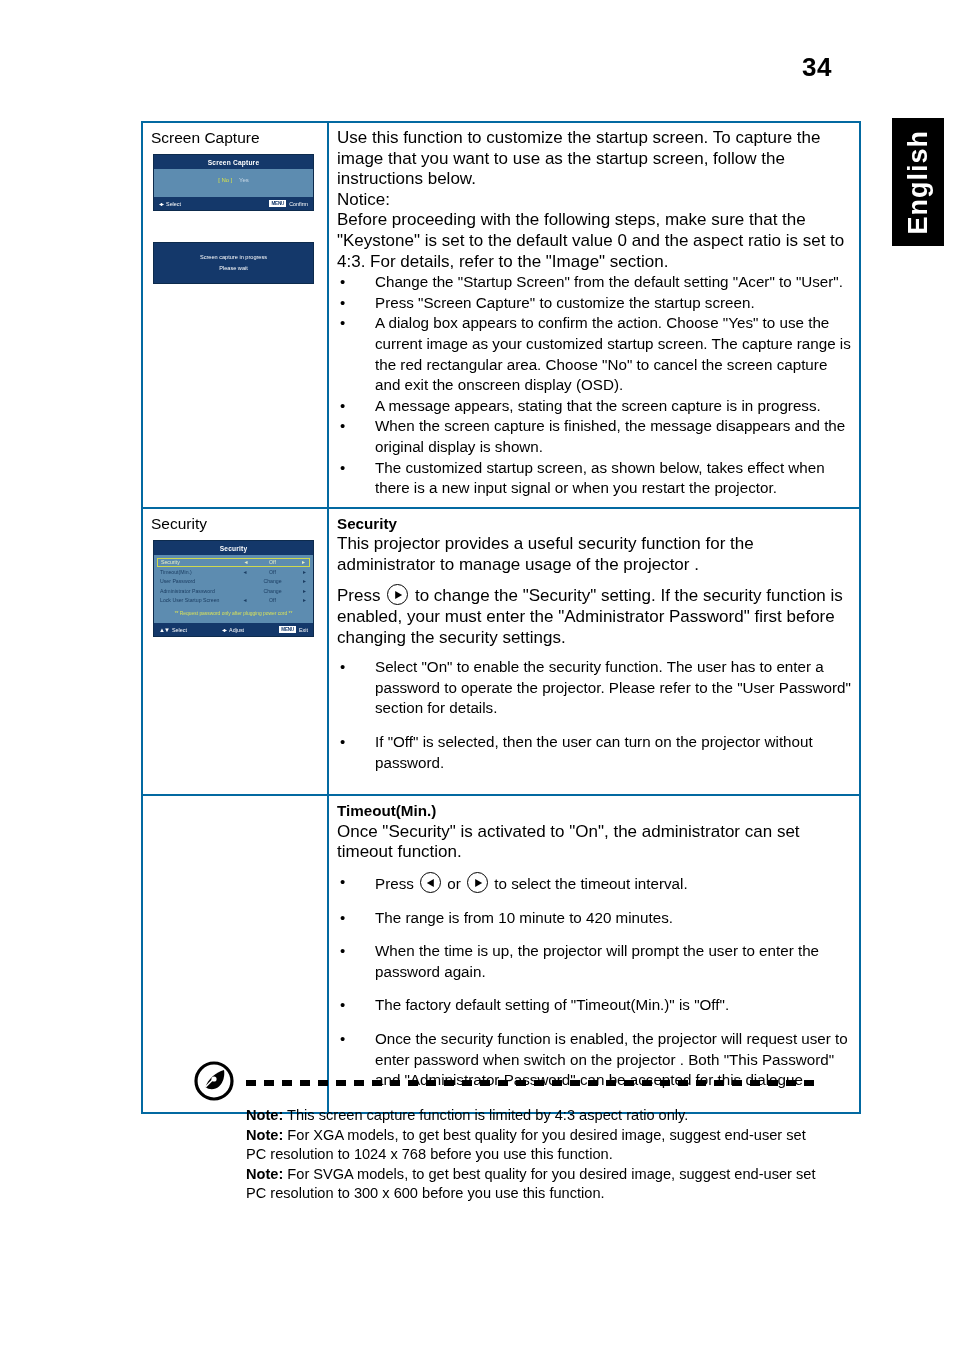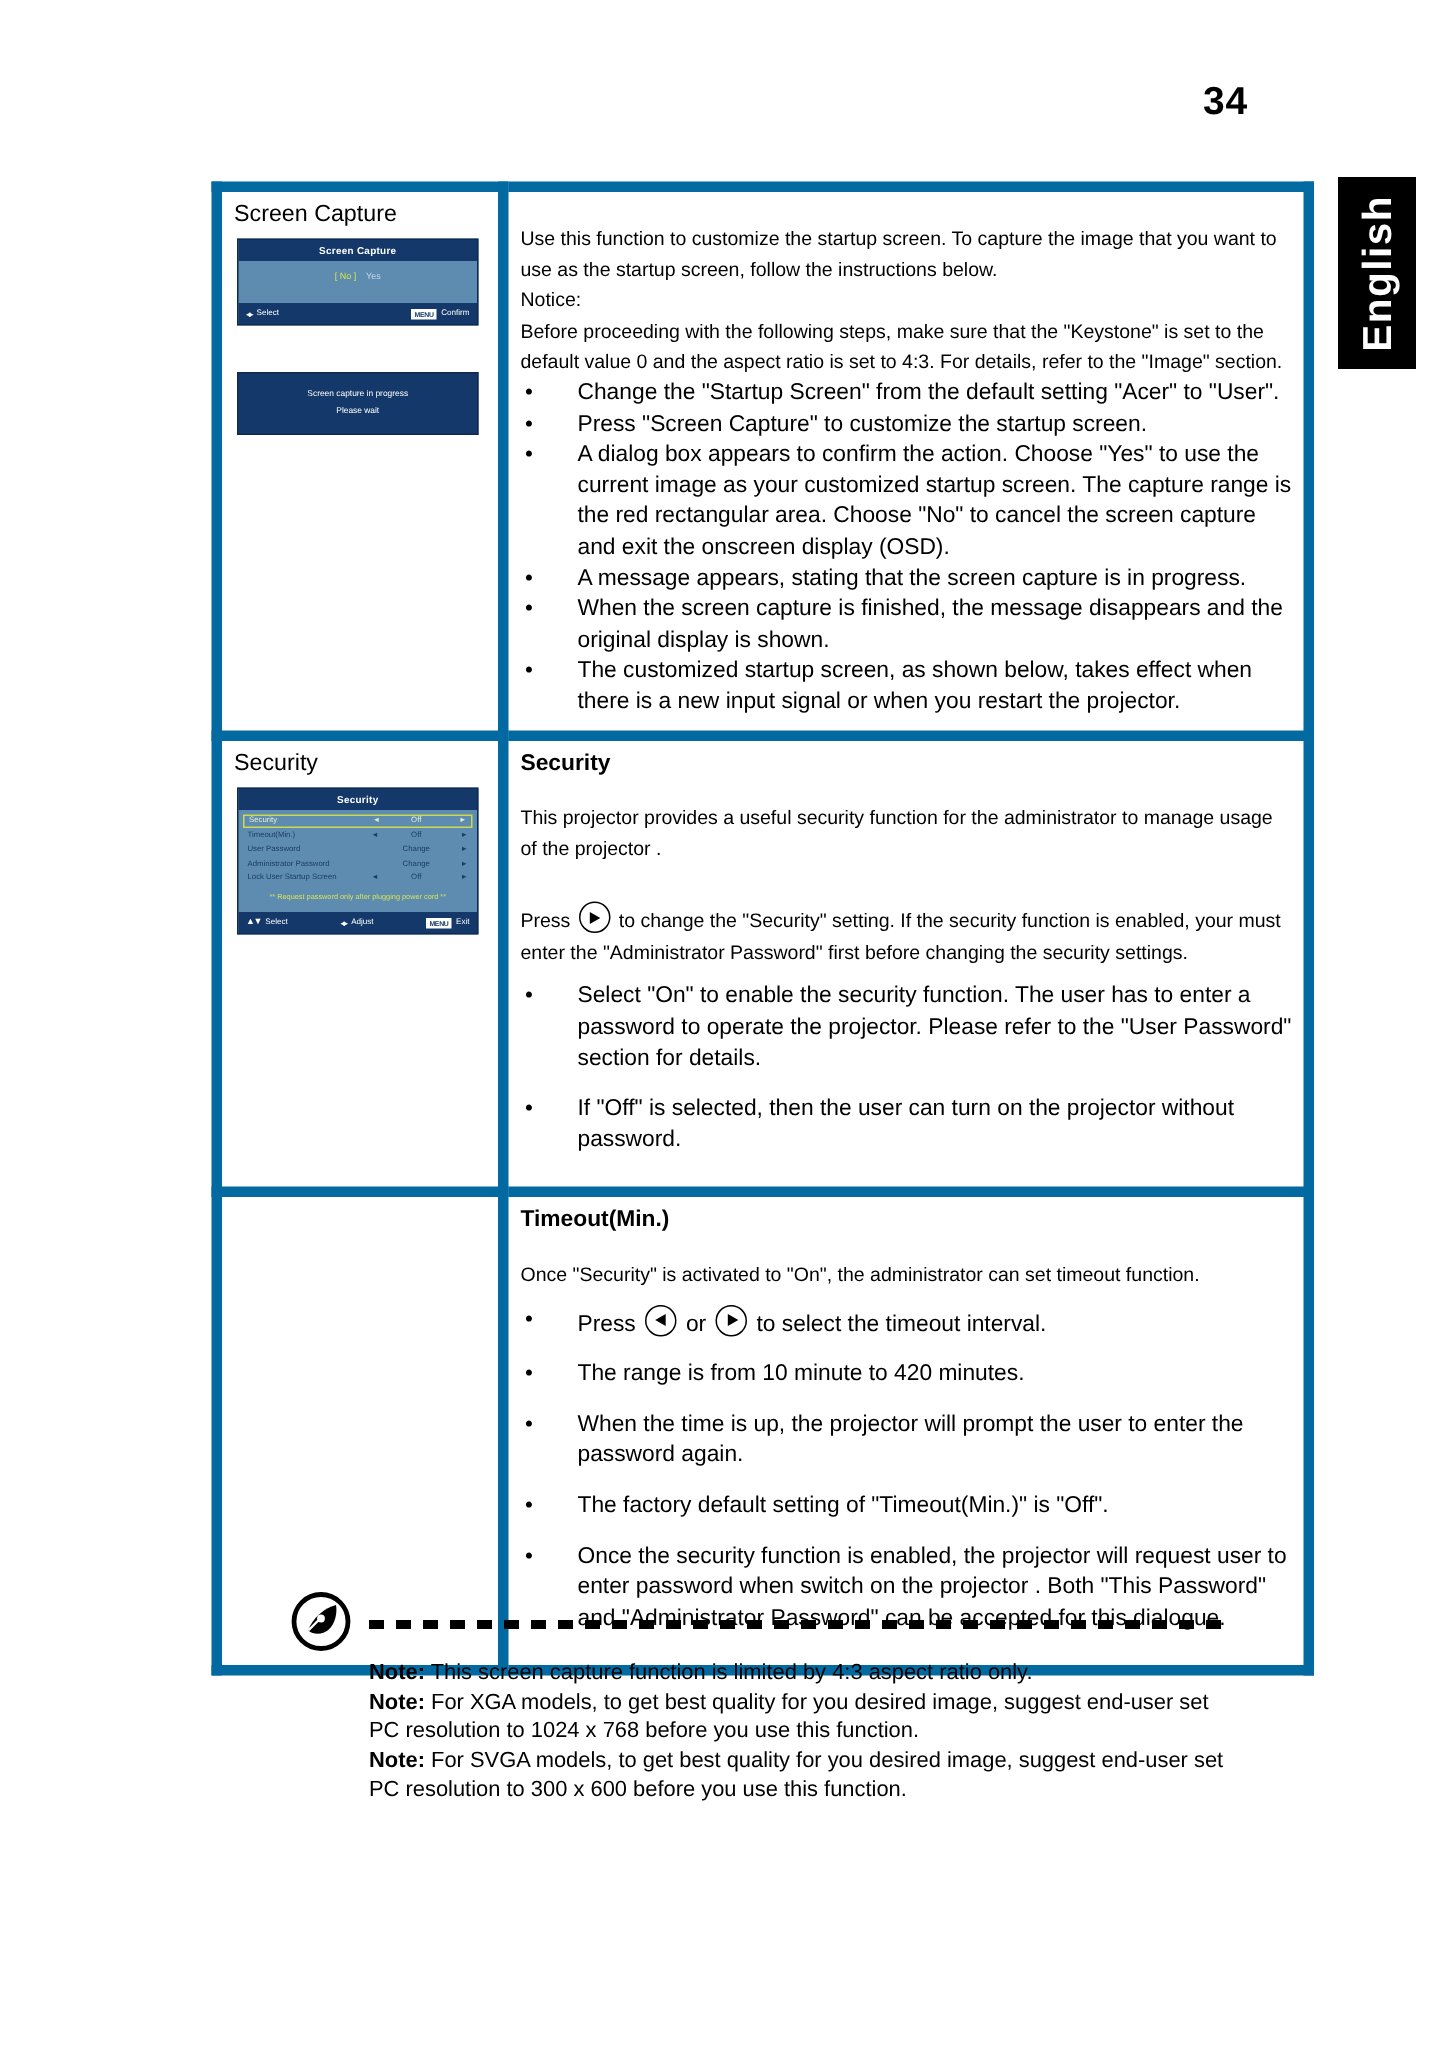--- a/index.html
+++ b/index.html
@@ -48,37 +48,36 @@
   
   .doc-table {
     position: absolute;
     left: 141px;
     top: 121px;
     width: 684px;
     border-collapse: collapse;
     table-layout: fixed;
   }
   .doc-table td {
-    border: 7px solid #0369a1;
+    border: 2px solid #0369a1;
     vertical-align: top;
     padding: 5px 8px 8px 8px;
   }
   .col-left  { width: 168px; }
   .col-right { width: 514px; }
 
   .row-label {
     font-size: 15.5px;
     line-height: 19px;
     margin-bottom: 7px;
   }
 
   .body-text {
-    font-size: 13px;
+    font-size: 17px;
     line-height: 20.6px;
-    margin-top: 16px;
   }
   .body-text p { margin: 0; }
   .section-head {
     font-weight: 700;
     font-size: 15.2px;
     line-height: 20.6px;
   }
 
   ul.bullets {
     margin: 0;

